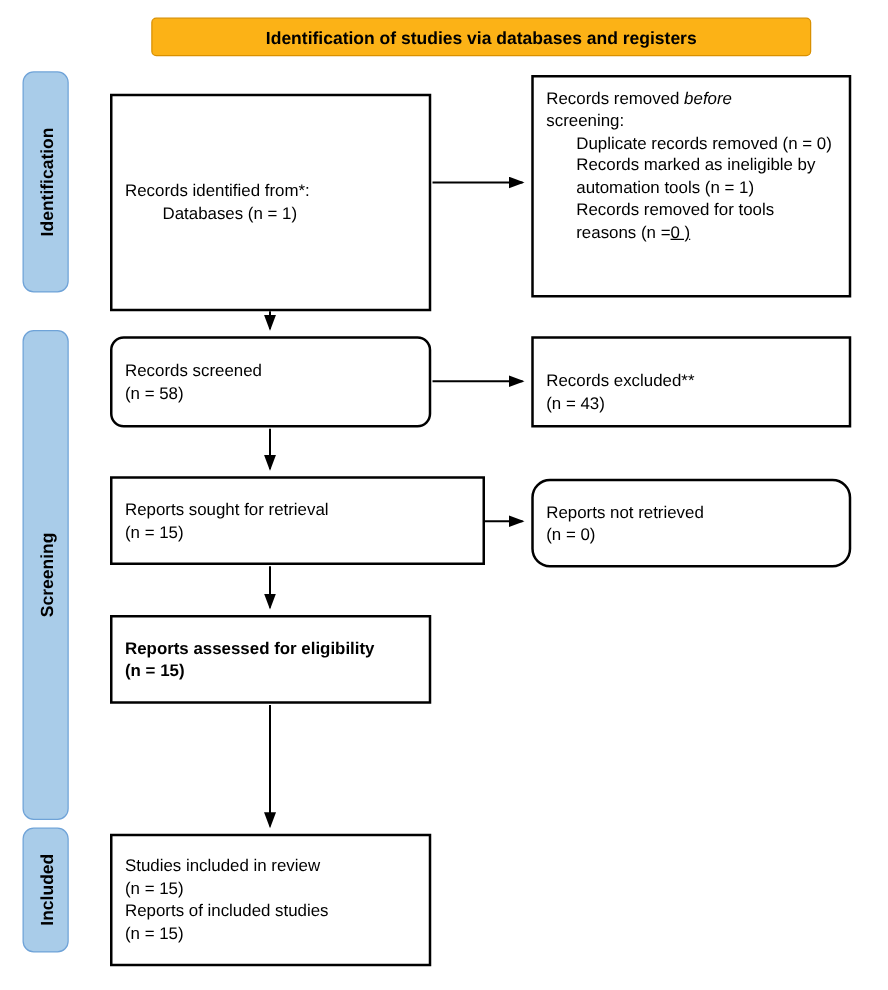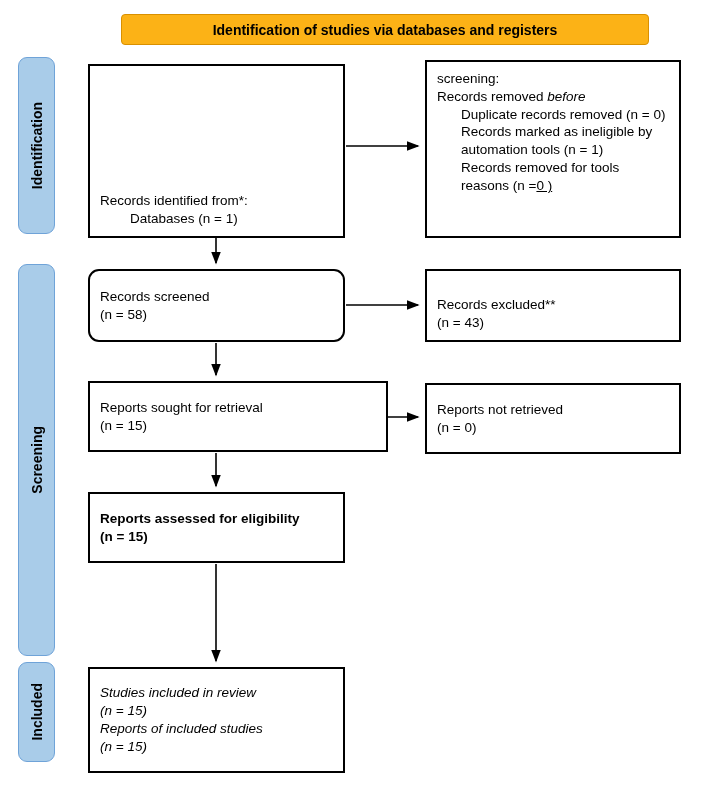--- a/index.html
+++ b/index.html
@@ -50,28 +50,28 @@
     border: 2px solid #000;
     font-size: 13.5px;
     line-height: 1.32;
     padding: 8px 10px;
     display: flex;
     flex-direction: column;
     justify-content: center;
   }
   .box.top-align { justify-content: flex-start; }
 
-  .box-identified   { left: 88px;  top: 64px;  width: 257px; height: 174px; justify-content: flex-end; }
+  .box-identified   { left: 88px;  top: 75px;  width: 257px; height: 174px; }
   .box-removed      { left: 425px; top: 60px;  width: 256px; height: 178px; }
   .box-screened     { left: 88px;  top: 269px; width: 257px; height: 73px; border-radius: 11px; }
   .box-excluded     { left: 425px; top: 269px; width: 256px; height: 73px; justify-content: flex-end; }
   .box-sought       { left: 88px;  top: 381px; width: 300px; height: 71px; }
-  .box-notretrieved { left: 425px; top: 383px; width: 256px; height: 71px; }
+  .box-notretrieved { left: 425px; top: 383px; width: 256px; height: 71px; border-radius: 15px; }
   .box-assessed     { left: 88px;  top: 492px; width: 257px; height: 71px; font-weight: bold; }
-  .box-included     { left: 88px;  top: 667px; width: 257px; height: 106px; font-style: italic; }
+  .box-included     { left: 88px;  top: 667px; width: 257px; height: 106px; }
 
   .indent  { padding-left: 30px; }
   .indent2 { padding-left: 24px; }
   .italic { font-style: italic; }
   .underline { text-decoration: underline; }
 
   .arrows {
     position: absolute;
     left: 0; top: 0;
     width: 710px; height: 792px;
@@ -111,22 +111,22 @@
   <div class="stage stage-included">
     <span class="vtext">Included</span>
   </div>
 
   <div class="box box-identified">
     <div class="line">Records identified from*:</div>
     <div class="line indent">Databases (n = 1)</div>
   </div>
 
   <div class="box box-removed top-align">
+    <div class="line"><span>Records removed </span><span class="italic">before</span></div>
     <div class="line">screening:</div>
-    <div class="line"><span>Records removed </span><span class="italic">before</span></div>
     <div class="line indent2">Duplicate records removed (n = 0)</div>
     <div class="line indent2">Records marked as ineligible by automation tools (n = 1)</div>
     <div class="line indent2"><span>Records removed for tools reasons (n =</span><span class="underline">0 )</span></div>
   </div>
 
   <div class="box box-screened">
     <div class="line">Records screened</div>
     <div class="line">(n = 58)</div>
   </div>
 

